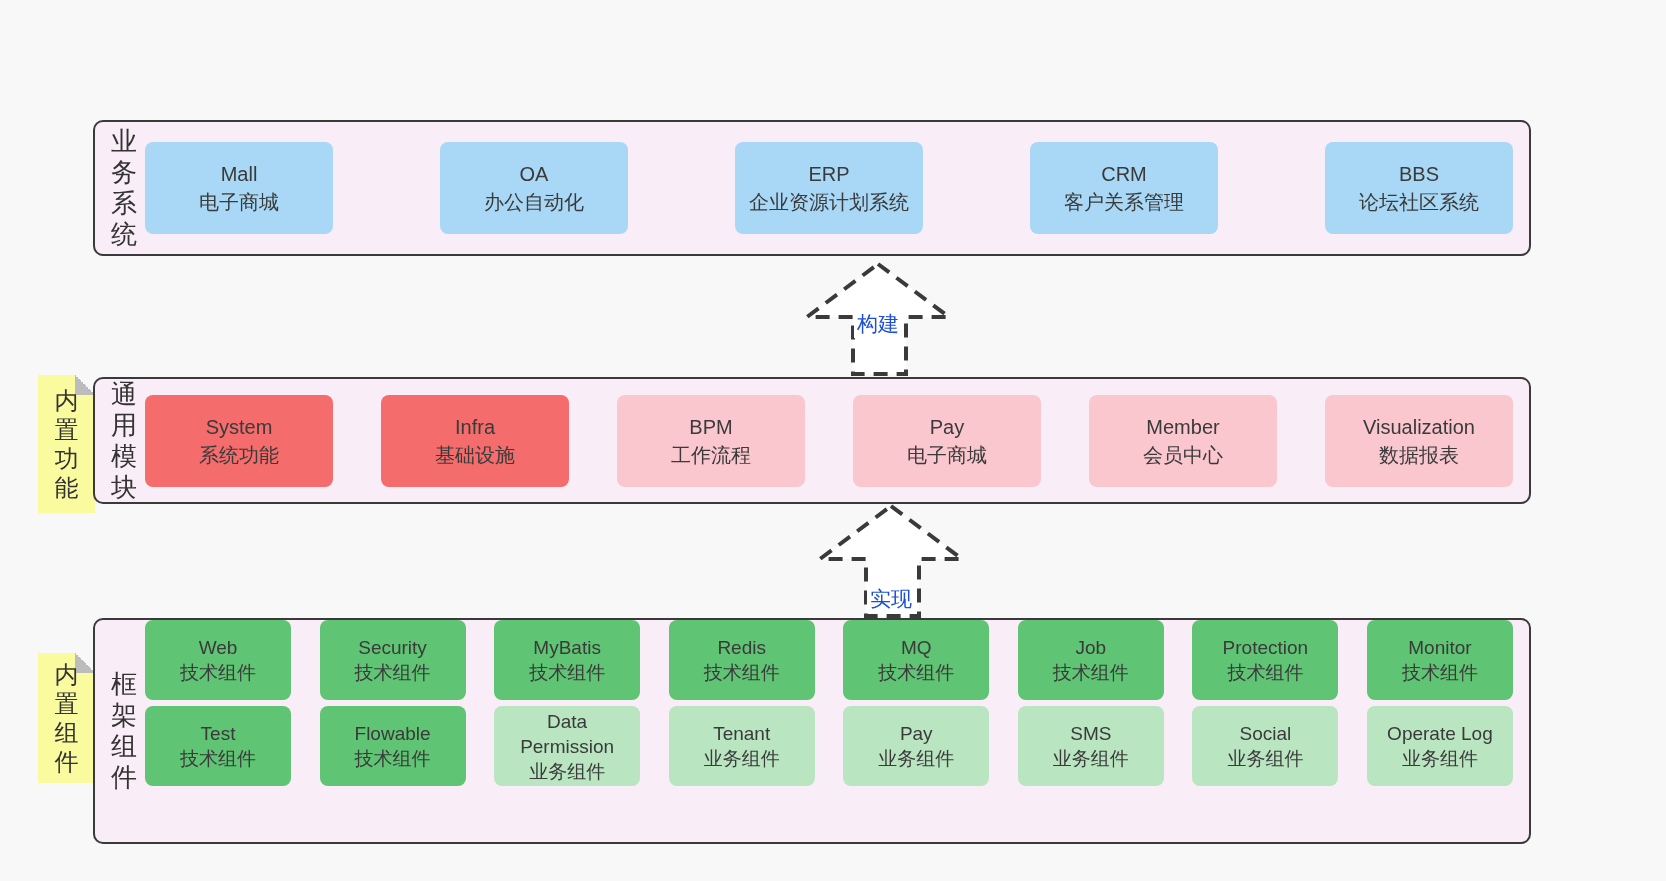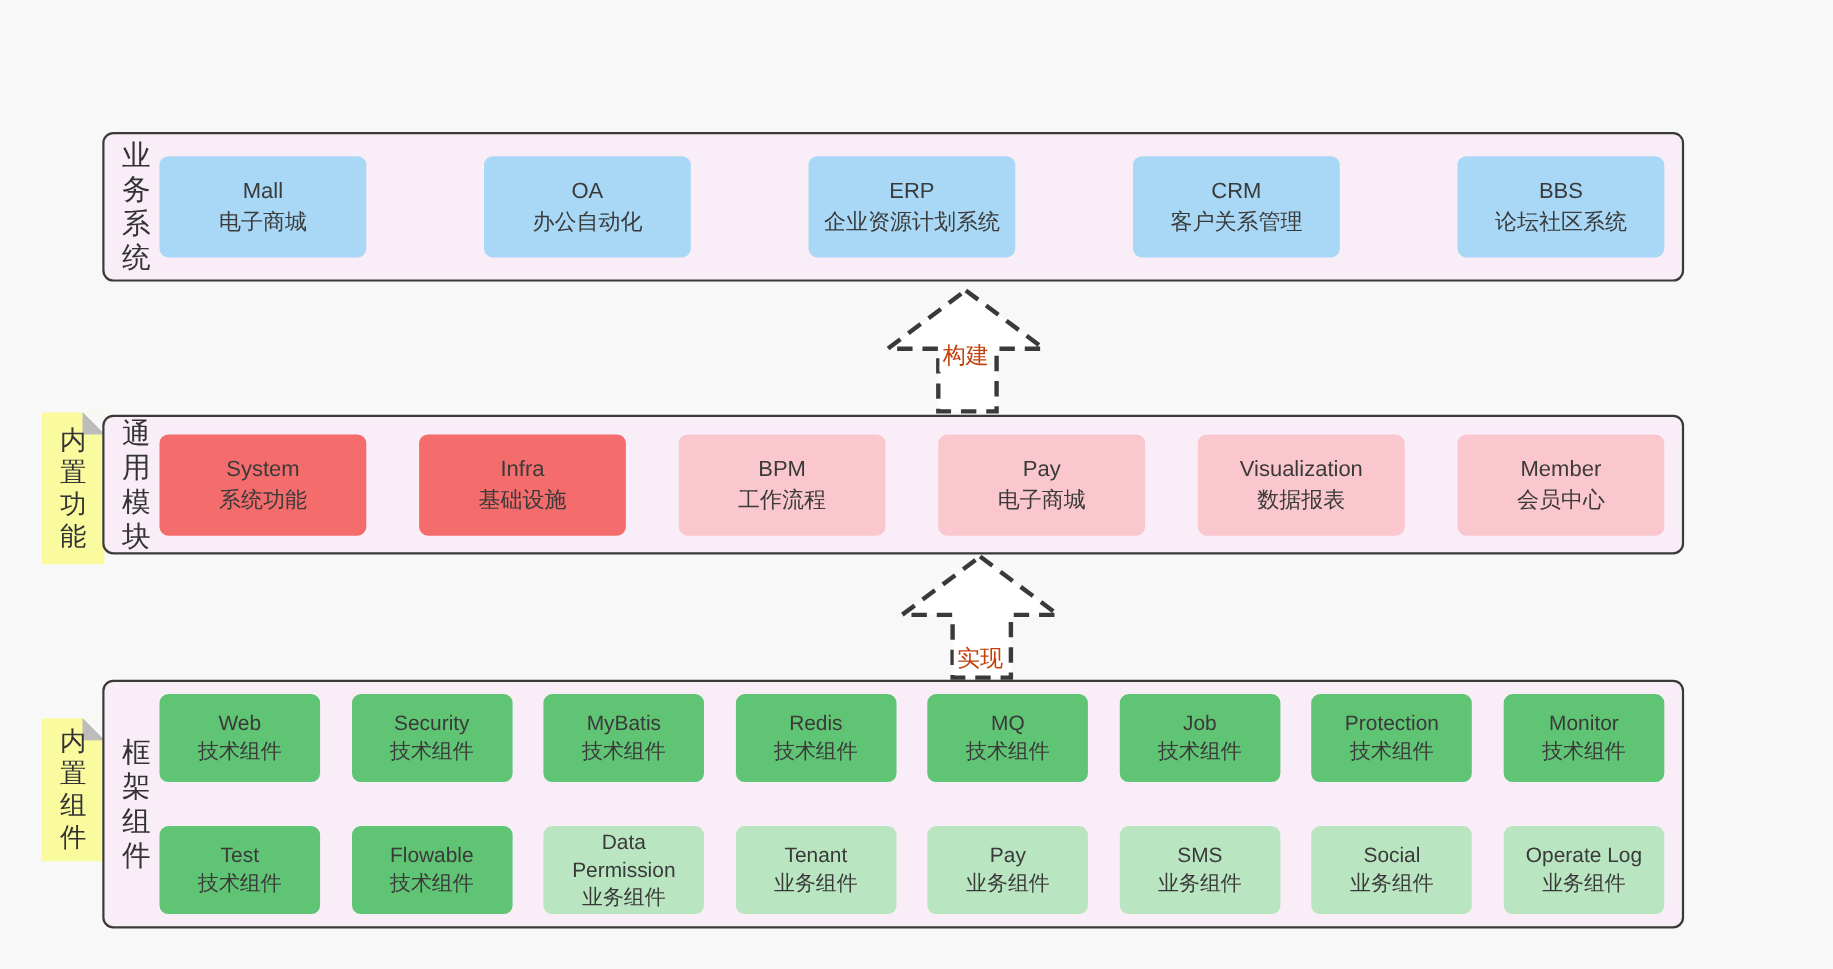--- a/index.html
+++ b/index.html
@@ -19,21 +19,21 @@
   .vlabel {
     position:absolute; left:16px; top:50%; transform:translateY(-50%);
     font-size:26px; line-height:31px; text-align:center; color:#333;
   }
   .boxrow {
     position:absolute; left:50px; right:16px; top:0; bottom:0;
     display:flex; align-items:center; justify-content:space-between;
   }
   .rows {
     position:absolute; left:50px; right:16px; top:0; bottom:0;
-    display:flex; flex-direction:column; justify-content:center; gap:40px;
+    display:flex; flex-direction:column; justify-content:flex-start; gap:6px;
   }
   .rows .row { display:flex; justify-content:space-between; }
   .box {
     border-radius:8px; display:flex; flex-direction:column;
     align-items:center; justify-content:center; text-align:center;
     font-size:20px; line-height:28px;
   }
   .w6 { width:188px; height:92px; }
   .w8 { width:146px; height:80px; font-size:19px; line-height:25px; }
   .t { white-space:pre-line; }
@@ -53,21 +53,21 @@
   }
   .note .ntext {
     position:absolute; left:0; right:0; top:50%; transform:translateY(-50%);
     font-size:24px; line-height:29px; text-align:center; color:#333;
   }
   .arrow-svg { position:absolute; z-index:1; }
   #arrow-build     { left:795px; top:258px; }
   #arrow-implement { left:808px; top:500px; }
   .arrow-label {
     position:absolute; z-index:2; background:#ffffff;
-    font-size:21px; line-height:24px; padding:2px 3px; color:#c2410c;
+    font-size:21px; line-height:24px; padding:2px 3px; color:#1d4ed8;
   }
   #label-build     { left:854px; top:310px; }
   #label-implement { left:867px; top:585px; }
 </style>
 </head>
 <body>
 
 <div class="note" id="note-common">
   <div class="fold"></div>
   <div class="ntext">
@@ -141,26 +141,26 @@
     </div>
     <div class="box w6 pink">
       <div class="t">BPM</div>
       <div class="s">工作流程</div>
     </div>
     <div class="box w6 pink">
       <div class="t">Pay</div>
       <div class="s">电子商城</div>
     </div>
     <div class="box w6 pink">
+      <div class="t">Member</div>
+      <div class="s">会员中心</div>
+    </div>
+    <div class="box w6 pink">
       <div class="t">Visualization</div>
       <div class="s">数据报表</div>
-    </div>
-    <div class="box w6 pink">
-      <div class="t">Member</div>
-      <div class="s">会员中心</div>
     </div>
   </div>
 </div>
 
 <svg class="arrow-svg" id="arrow-implement" width="166" height="120">
   <path d="M83 6 L154 59 L111 59 L111 116 L58 116 L58 59 L12 59 Z" fill="#ffffff" stroke="#3a3a3a" stroke-width="4" stroke-dasharray="14 9"></path>
 </svg>
 <div class="arrow-label" id="label-implement">实现</div>
 
 <div class="layer" id="layer-framework">

